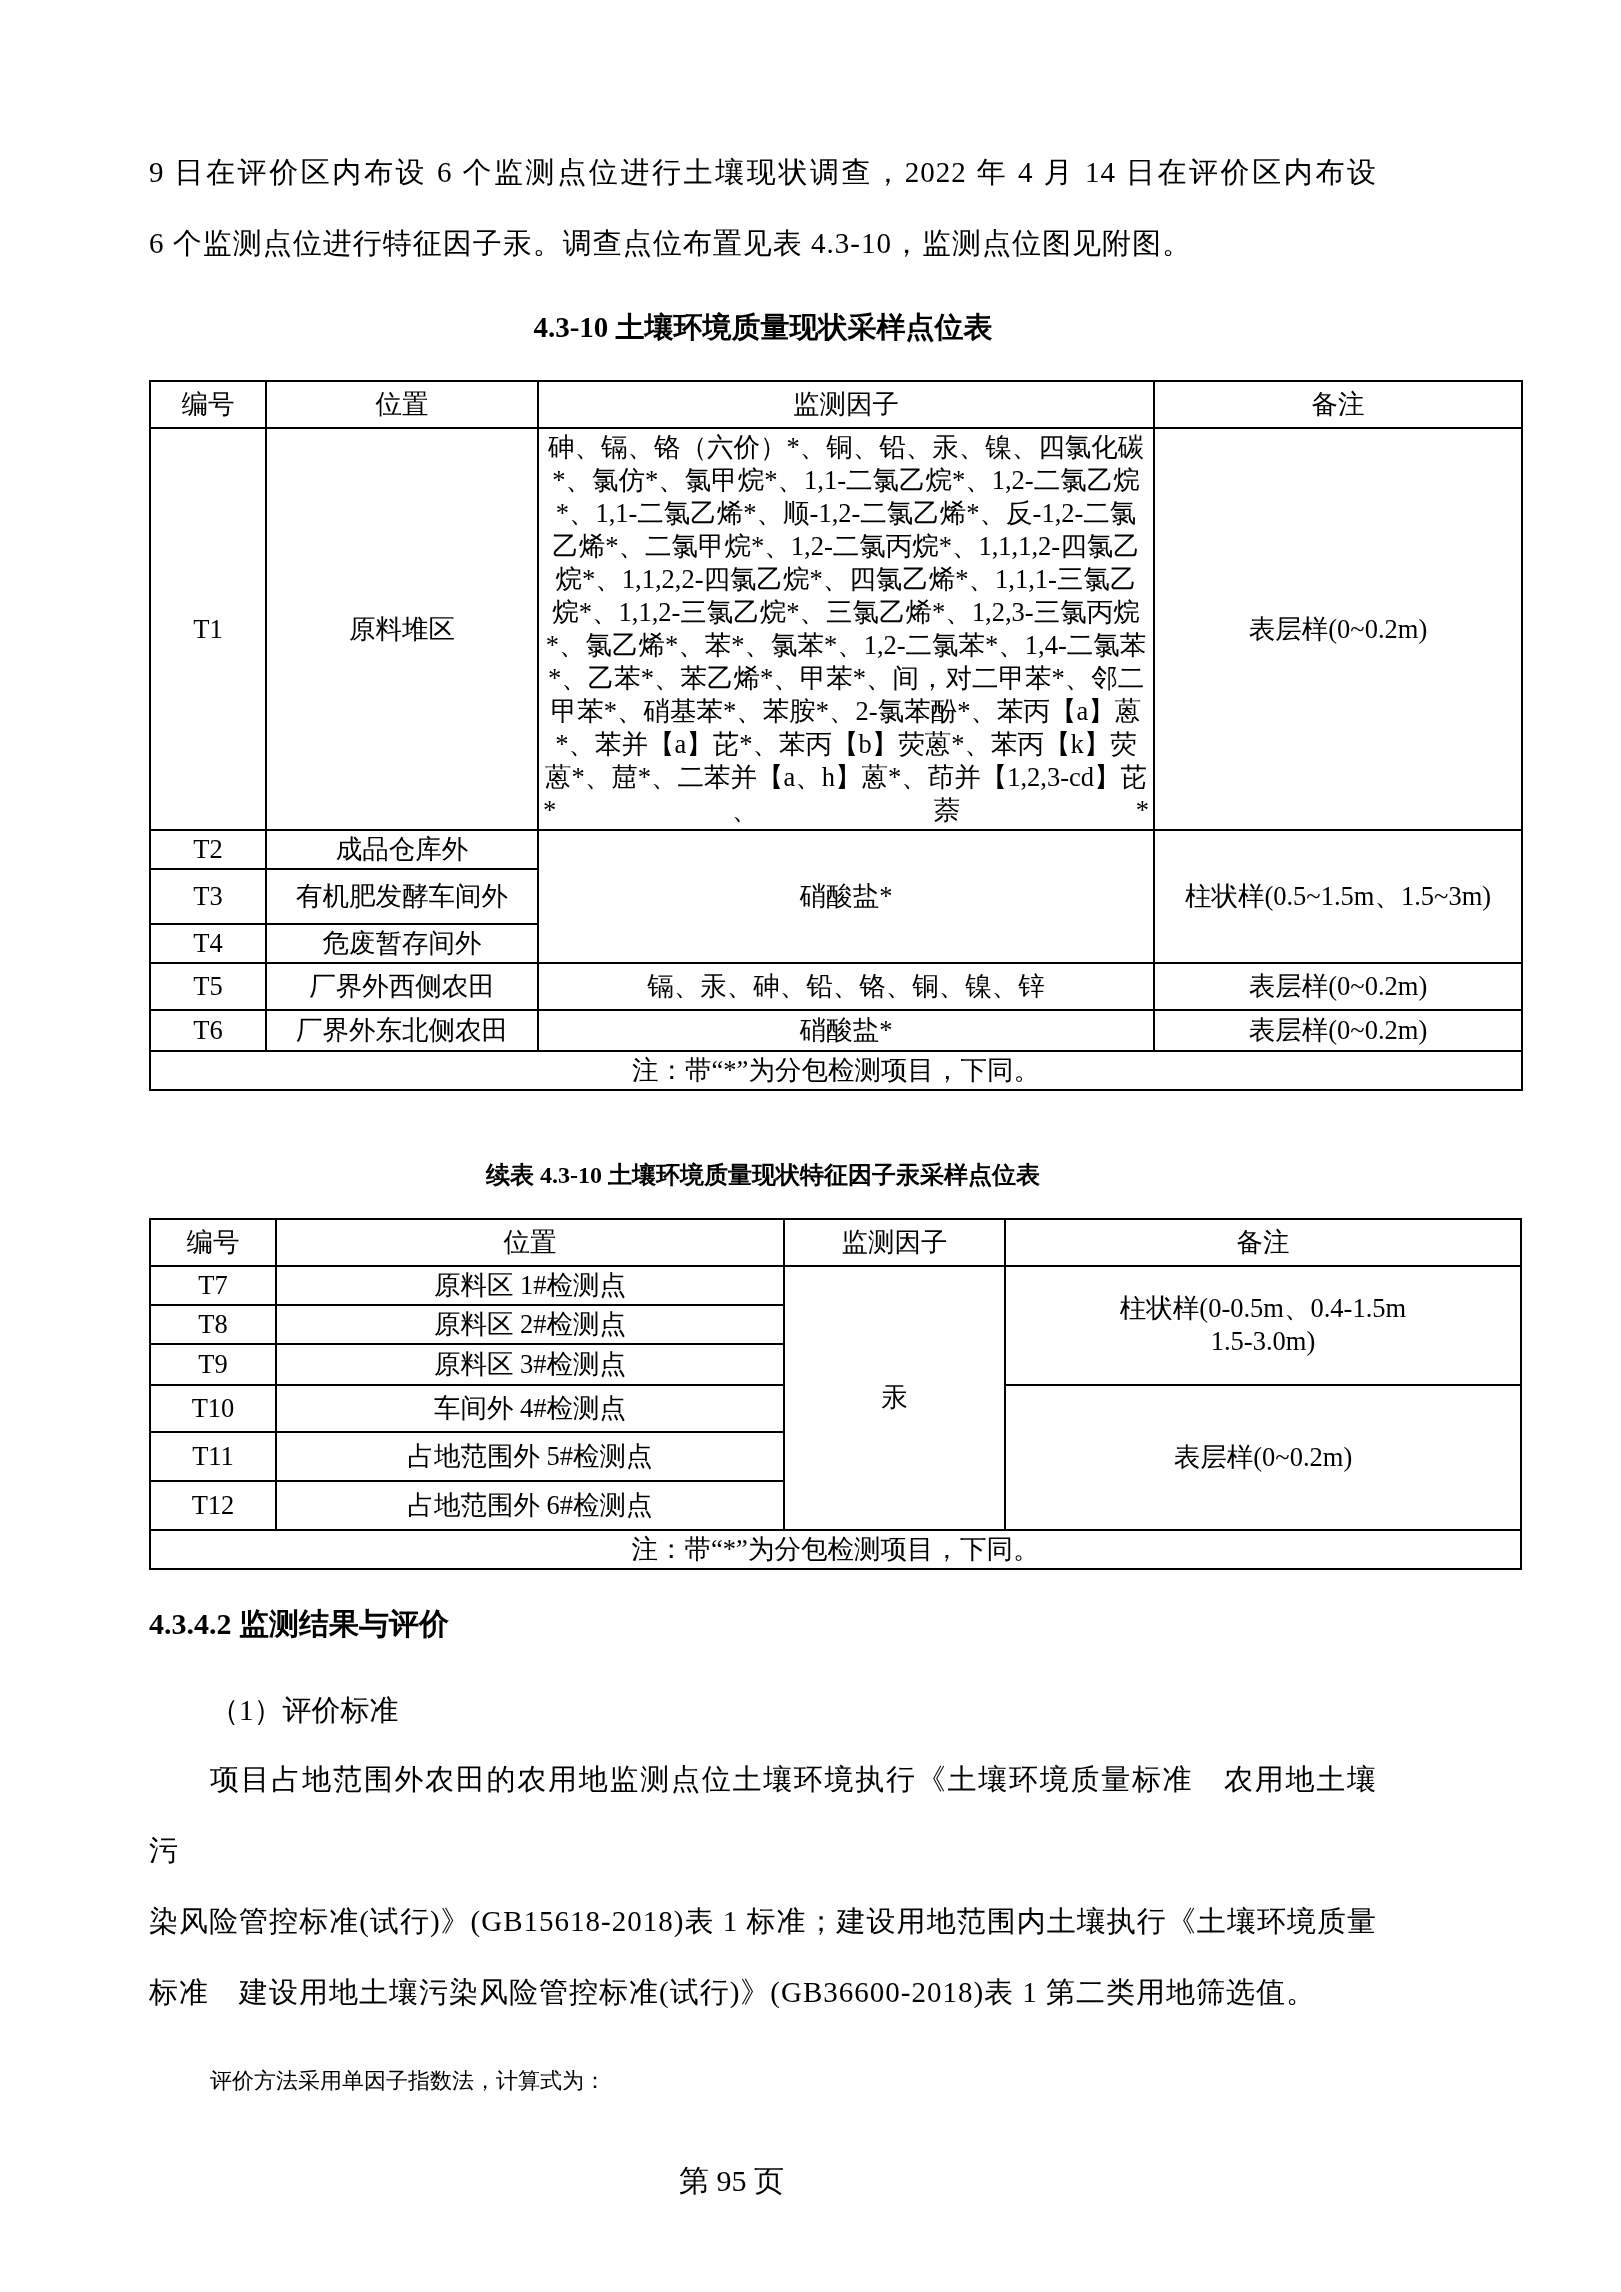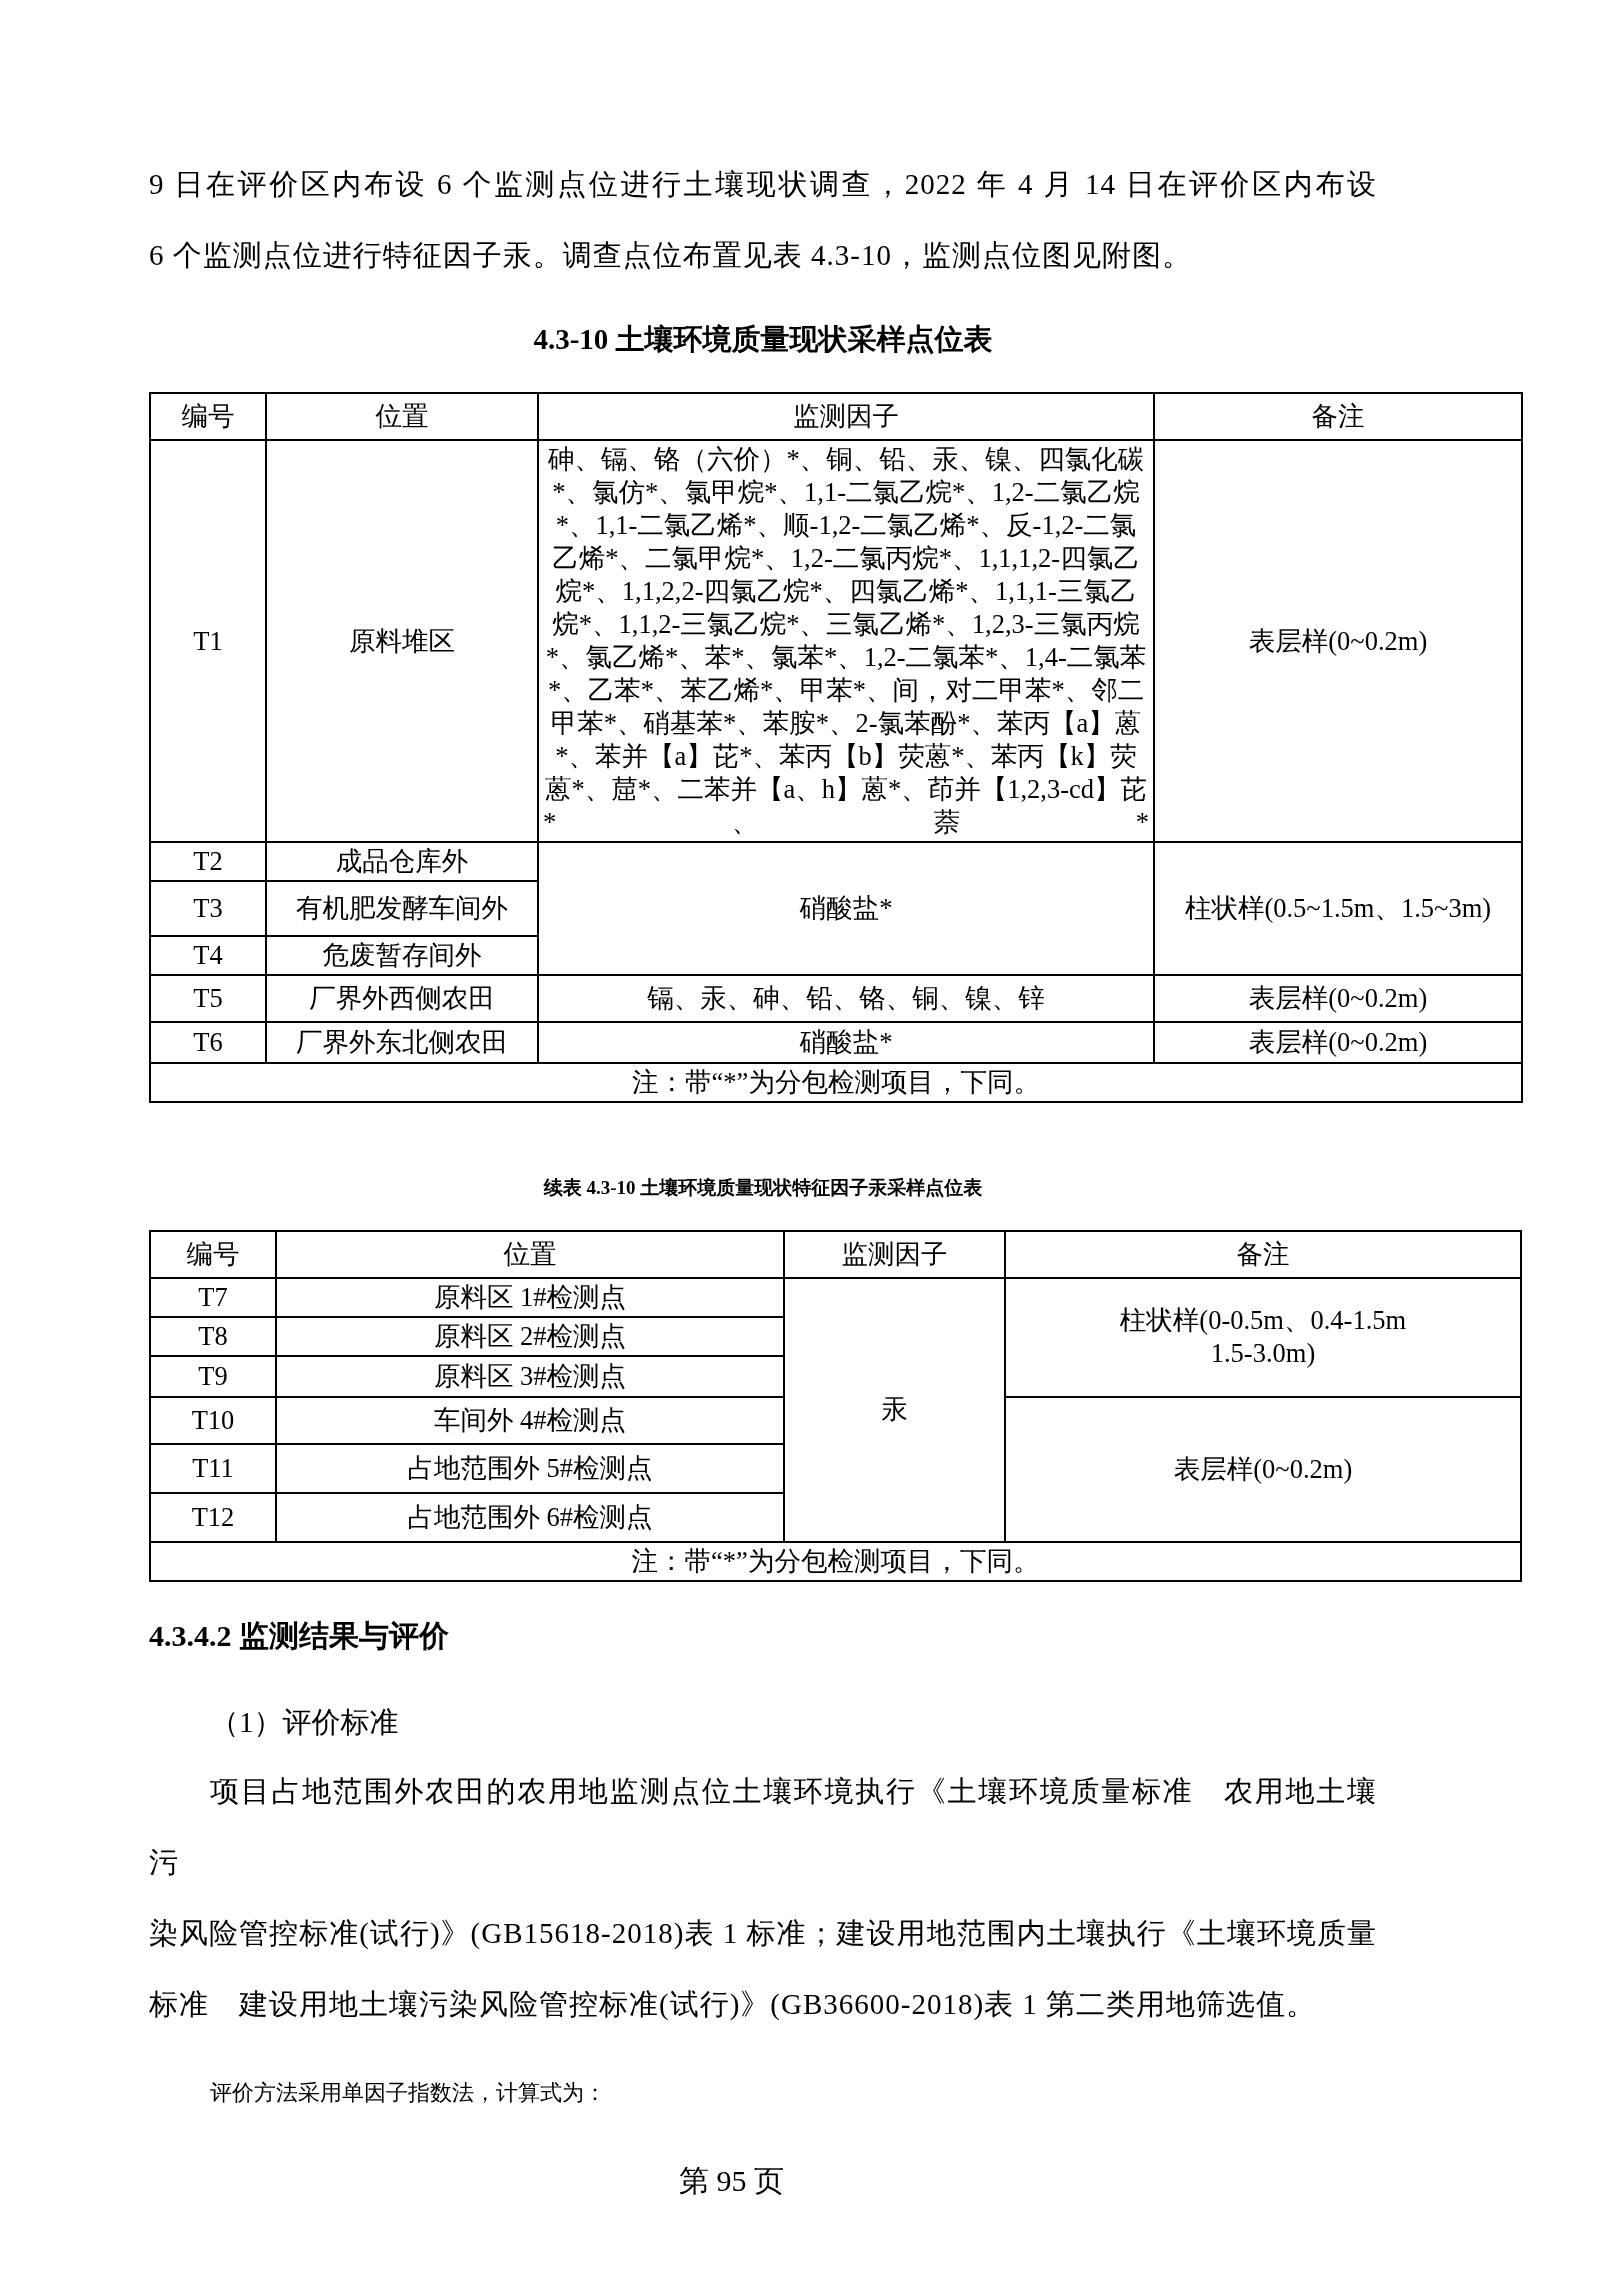--- a/index.html
+++ b/index.html
@@ -3,34 +3,34 @@
 <meta charset="utf-8">
 <style>
   html, body { margin: 0; padding: 0; }
   body {
     width: 1621px; height: 2293px;
     background: #ffffff;
     color: #000;
     font-family: "Liberation Serif", "DejaVu Serif", serif;
   }
   .page { position: relative; width: 1621px; height: 2293px; overflow: hidden; }
-  .content { position: absolute; left: 149px; top: 12px; width: 1228px; }
+  .content { position: absolute; left: 149px; top: 0; width: 1228px; }
 
   
   .bodyline { font-size: 29px; line-height: 71px; letter-spacing: 1px; }
   .stretch { text-align: justify; text-align-last: justify; }
   .pad-top { padding-top: 137px; }
 
   
   .tbl-title {
     font-size: 29px; font-weight: bold; text-align: center;
     line-height: 43px; margin-top: 27.4px;
   }
   .tbl-title2 {
-    font-size: 19px; font-weight: bold; text-align: center;
+    font-size: 24px; font-weight: bold; text-align: center;
     line-height: 43px; margin-top: 63px;
   }
 
   
   table.doc {
     border-collapse: collapse; table-layout: fixed;
     width: 1370px; margin-top: 31px;
     border: 2.9px solid #000;
     font-size: 26.5px;
   }

